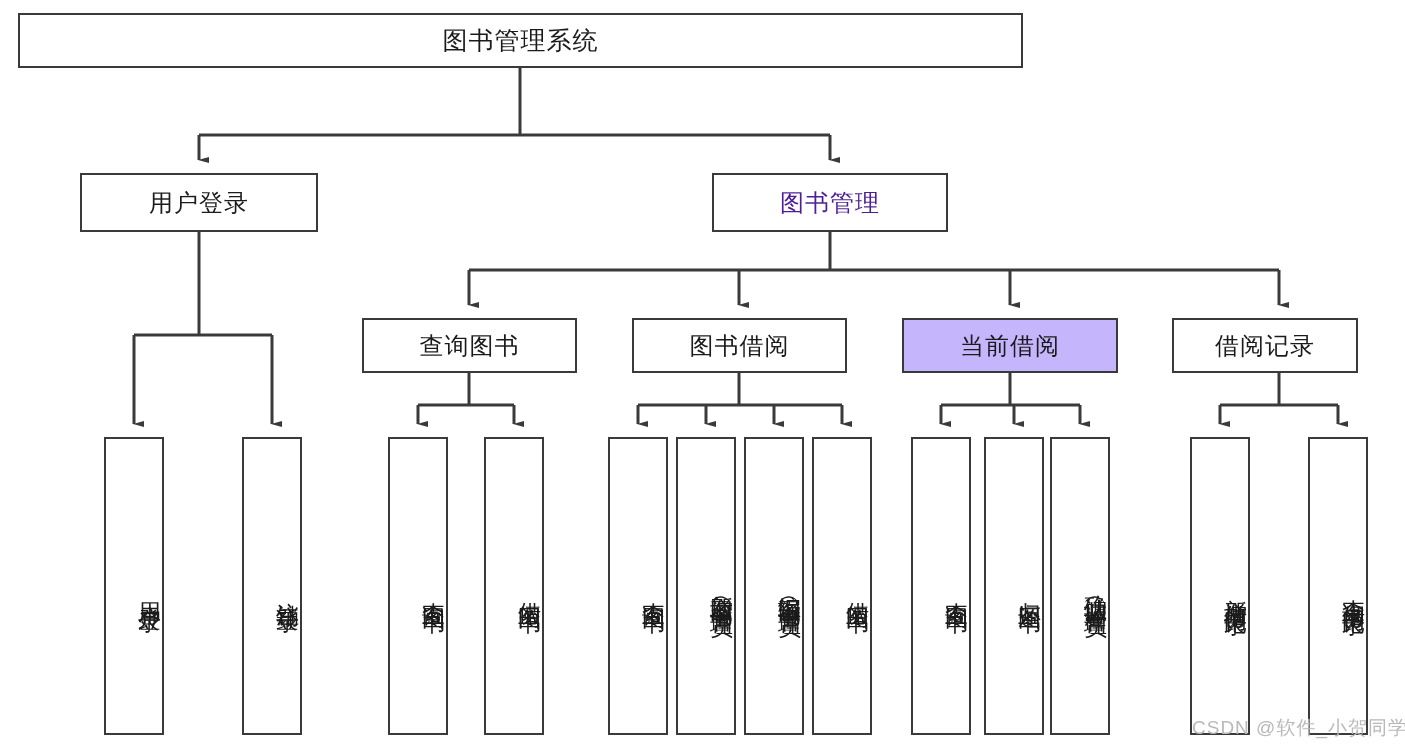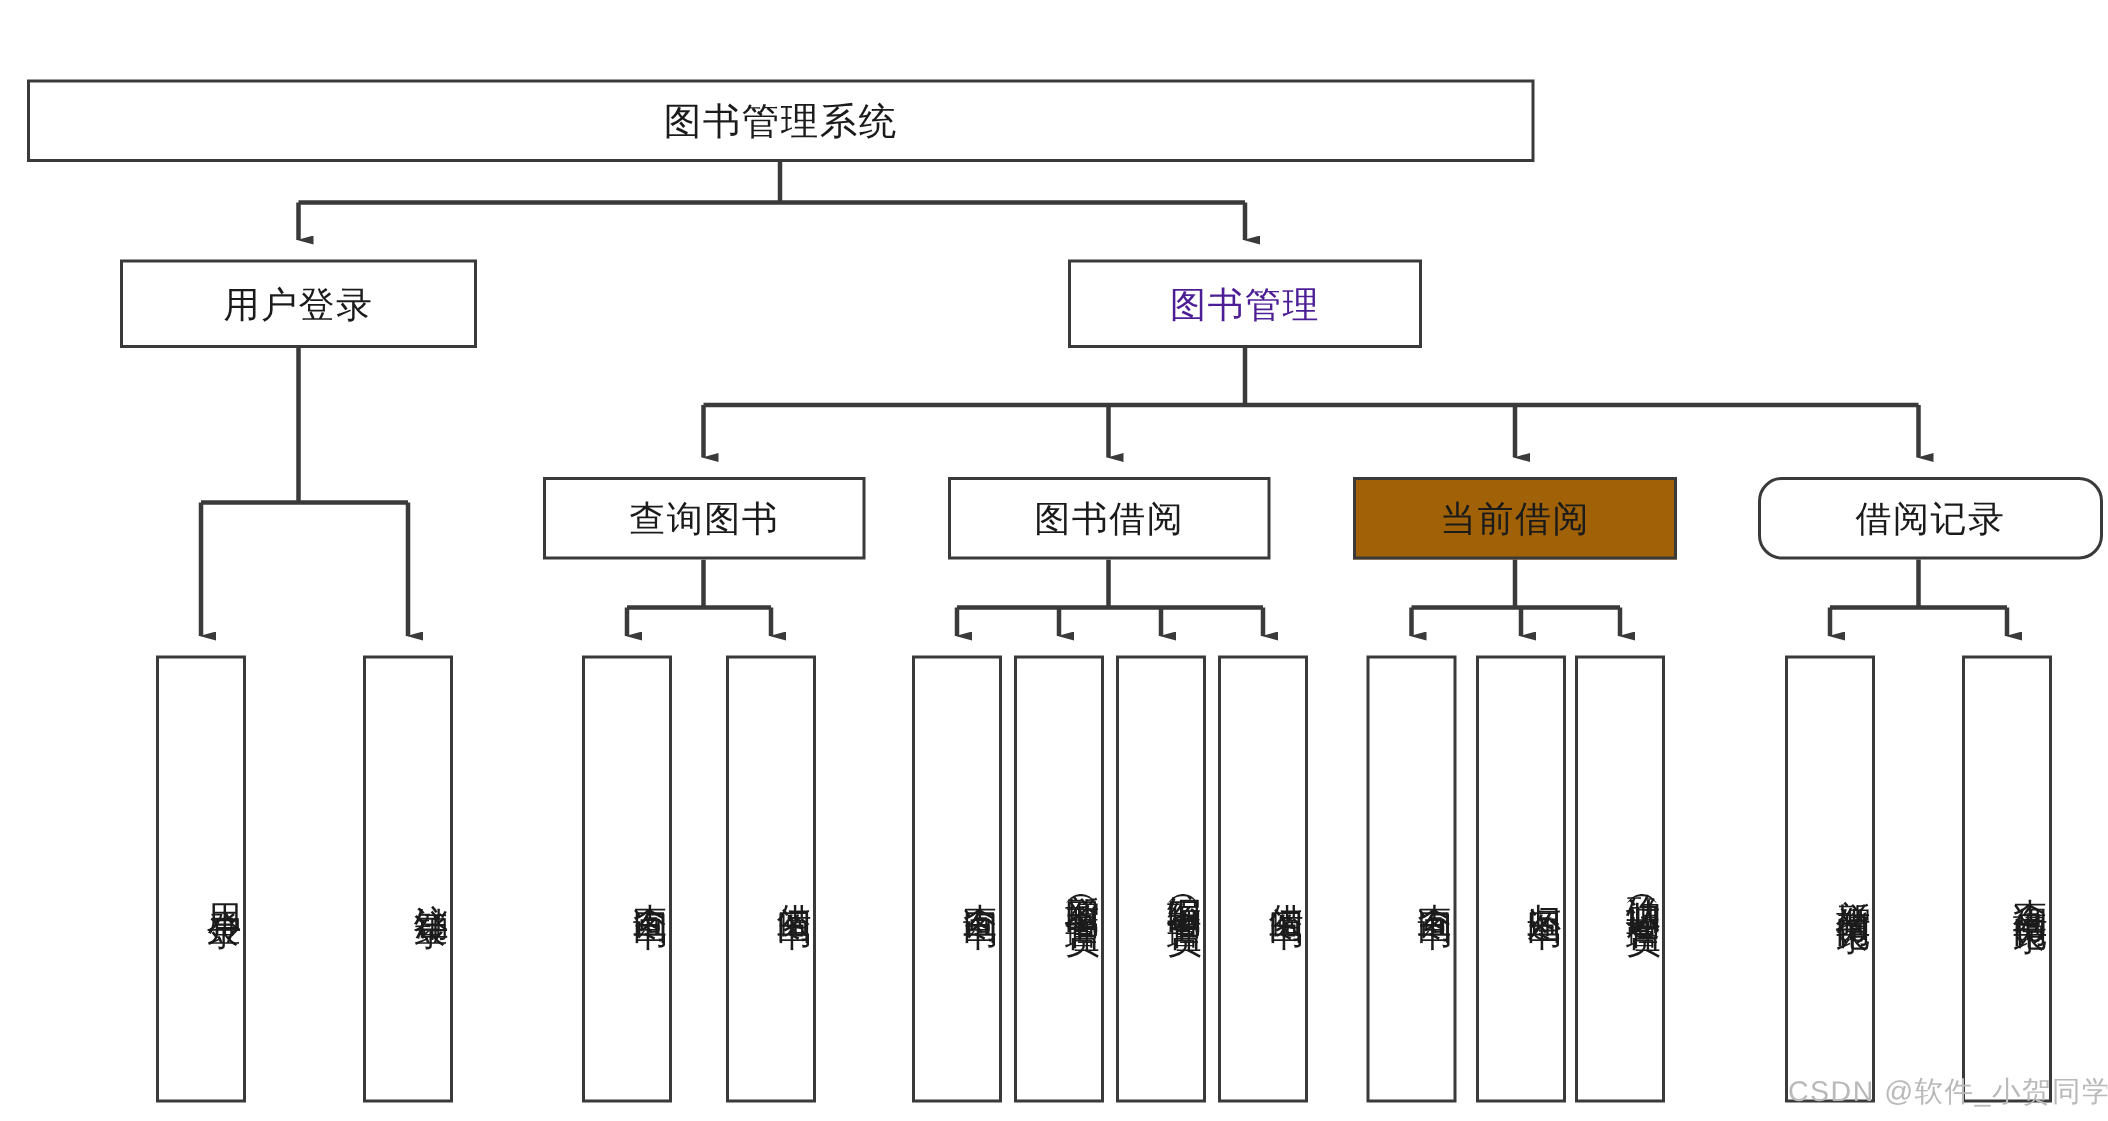--- a/index.html
+++ b/index.html
@@ -114,41 +114,41 @@
       <path d="M1014,405 L1014,424" marker-end="url(#arrow)"></path>
       <path d="M1080,405 L1080,424" marker-end="url(#arrow)"></path>
 
       <path d="M1279,373 L1279,405"></path>
       <path d="M1220,405 L1338,405"></path>
       <path d="M1220,405 L1220,424" marker-end="url(#arrow)"></path>
       <path d="M1338,405 L1338,424" marker-end="url(#arrow)"></path>
     </g>
   </svg>
 
-  <div class="node root-node" style="left: 18px; top: 13px; width: 1005px; height: 55px; border-color: rgb(58, 58, 58); background: rgb(255, 255, 255); color: rgb(27, 27, 27); margin-top: 40px;">
+  <div class="node root-node" style="left: 18px; top: 13px; width: 1005px; height: 55px; border-color: rgb(58, 58, 58); background: rgb(255, 255, 255); color: rgb(27, 27, 27);">
     <span class="node-label">图书管理系统</span>
   </div>
 
   <div class="node h-node" style="left: 80px; top: 173px; width: 238px; height: 59px; border-color: rgb(58, 58, 58); background: rgb(255, 255, 255); color: rgb(27, 27, 27);">
     <span class="node-label">用户登录</span>
   </div>
   <div class="node h-node" style="left: 712px; top: 173px; width: 236px; height: 59px; border-color: rgb(58, 58, 58); background: rgb(255, 255, 255); color: #4c1d95;">
     <span class="node-label">图书管理</span>
   </div>
 
   <div class="node h-node" style="left: 362px; top: 318px; width: 215px; height: 55px; border-color: rgb(58, 58, 58); background: rgb(255, 255, 255); color: rgb(27, 27, 27);">
     <span class="node-label">查询图书</span>
   </div>
   <div class="node h-node" style="left: 632px; top: 318px; width: 215px; height: 55px; border-color: rgb(58, 58, 58); background: rgb(255, 255, 255); color: rgb(27, 27, 27);">
     <span class="node-label">图书借阅</span>
   </div>
-  <div class="node h-node" style="left: 902px; top: 318px; width: 216px; height: 55px; border-color: rgb(58, 58, 58); background: #a16207; color: rgb(27, 27, 27); justify-content: center;">
+  <div class="node h-node" style="left: 902px; top: 318px; width: 216px; height: 55px; border-color: rgb(58, 58, 58); background: #c4b5fd; color: rgb(27, 27, 27); justify-content: center;">
     <span class="node-label">当前借阅</span>
   </div>
-  <div class="node h-node" style="left: 1172px; top: 318px; width: 230px; height: 55px; border-color: rgb(58, 58, 58); background: rgb(255, 255, 255); color: rgb(27, 27, 27); border-radius: 16px;">
+  <div class="node h-node" style="left: 1172px; top: 318px; width: 186px; height: 55px; border-color: rgb(58, 58, 58); background: rgb(255, 255, 255); color: rgb(27, 27, 27);">
     <span class="node-label">借阅记录</span>
   </div>
 
   <div class="node leaf-node" style="left: 104px; top: 437px; width: 60px; height: 298px; border-color: rgb(58, 58, 58); background: rgb(255, 255, 255); color: rgb(27, 27, 27);">
     <span class="node-label">用户登录</span>
   </div>
   <div class="node leaf-node" style="left: 242px; top: 437px; width: 60px; height: 298px; border-color: rgb(58, 58, 58); background: rgb(255, 255, 255); color: rgb(27, 27, 27);">
     <span class="node-label">注销登录</span>
   </div>
   <div class="node leaf-node" style="left: 388px; top: 437px; width: 60px; height: 298px; border-color: rgb(58, 58, 58); background: rgb(255, 255, 255); color: rgb(27, 27, 27);">

